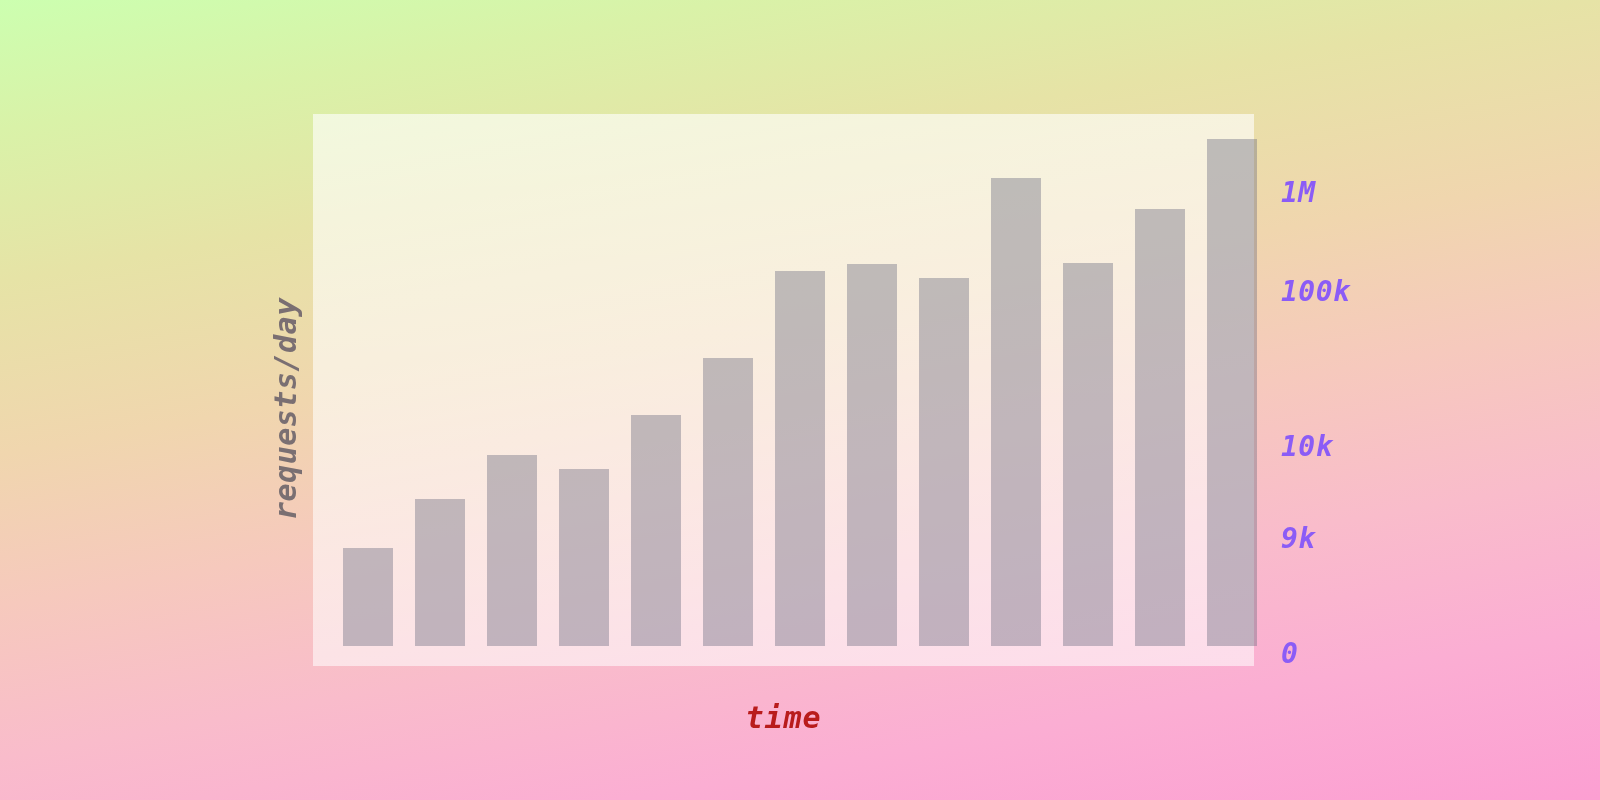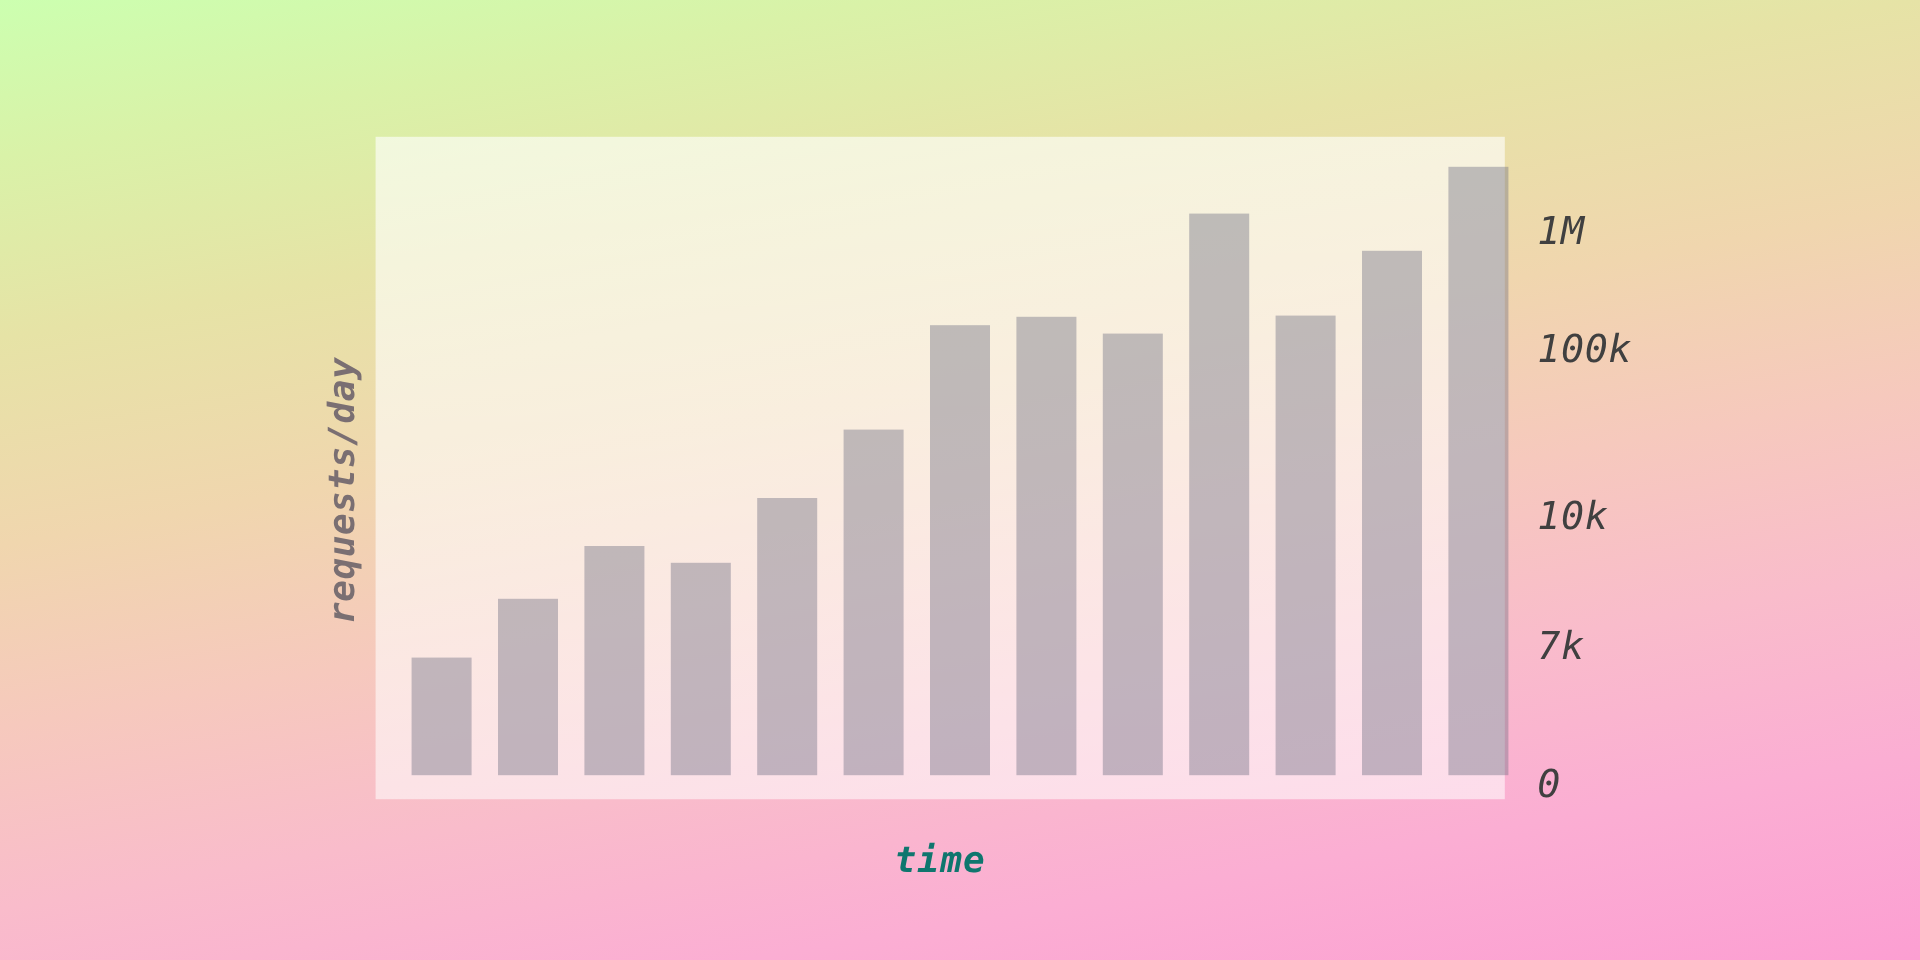--- a/index.html
+++ b/index.html
@@ -54,24 +54,24 @@
   .bar {
     position: absolute;
     bottom: 20px;
     background: rgba(112,112,132,0.42);
   }
 
   
   .ytick {
     position: absolute;
     left: 1281px;
-    font-size: 32px;
+    font-size: 28px;
     font-style: italic;
-    font-weight: normal;
-    color: #404040;
+    font-weight: bold;
+    color: #8b5cf6;
     letter-spacing: 0.5px;
     white-space: nowrap;
     transform: translateY(-50%);
   }
 
   .ylabel {
     position: absolute;
     left: 0;
     top: 0;
     font-size: 30px;
@@ -86,21 +86,21 @@
 
   .xlabel {
     position: absolute;
     left: 313px;
     top: 700px;
     width: 941px;
     text-align: center;
     font-size: 30px;
     font-style: italic;
     font-weight: bold;
-    color: #0f766e;
+    color: #b91c1c;
     letter-spacing: 1px;
   }
 </style>
 </head>
 <body>
 
 <div id="stage">
 
   <div class="plot-panel">
     <div class="bars-layer" id="bars-layer">
@@ -118,20 +118,20 @@
         <div class="bar" style="left: 822px; width: 50px; bottom: 20px; height: 437px;"></div>
         <div class="bar" style="left: 894px; width: 50px; bottom: 20px; height: 507px;"></div>
       </div>
   </div>
 
   <div class="ylabel">requests/day</div>
 
   <div id="yticks">
       <div class="ytick" style="top: 192px;">1M</div>
       <div class="ytick" style="top: 291px;">100k</div>
-      <div class="ytick" style="top: 430px;">10k</div>
-      <div class="ytick" style="top: 538px;">7k</div>
+      <div class="ytick" style="top: 446px;">10k</div>
+      <div class="ytick" style="top: 538px;">9k</div>
       <div class="ytick" style="top: 653px;">0</div>
     </div>
 
   <div class="xlabel">time</div>
 
 </div>
 
 </body></html>

